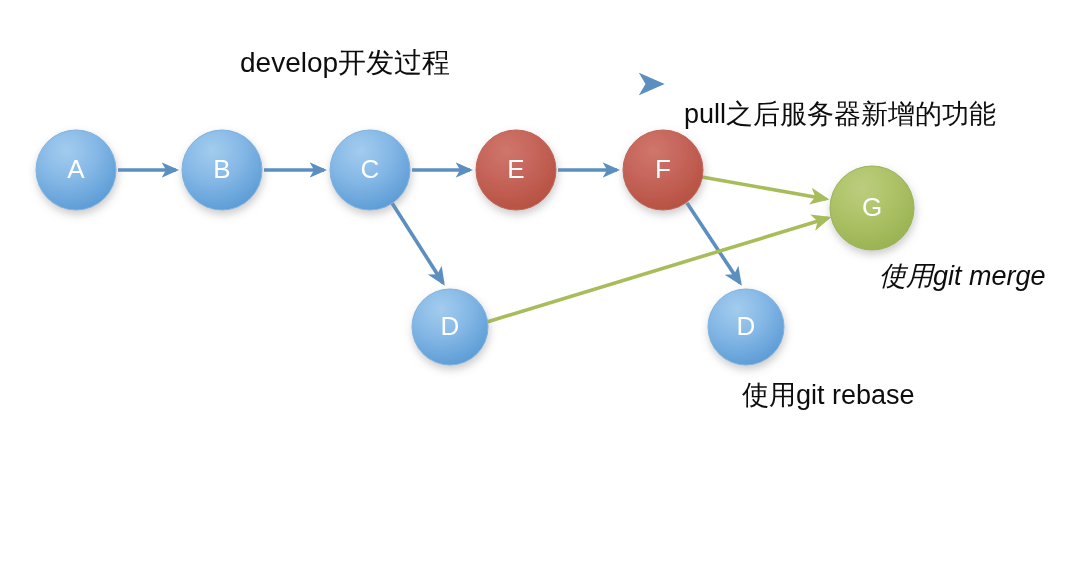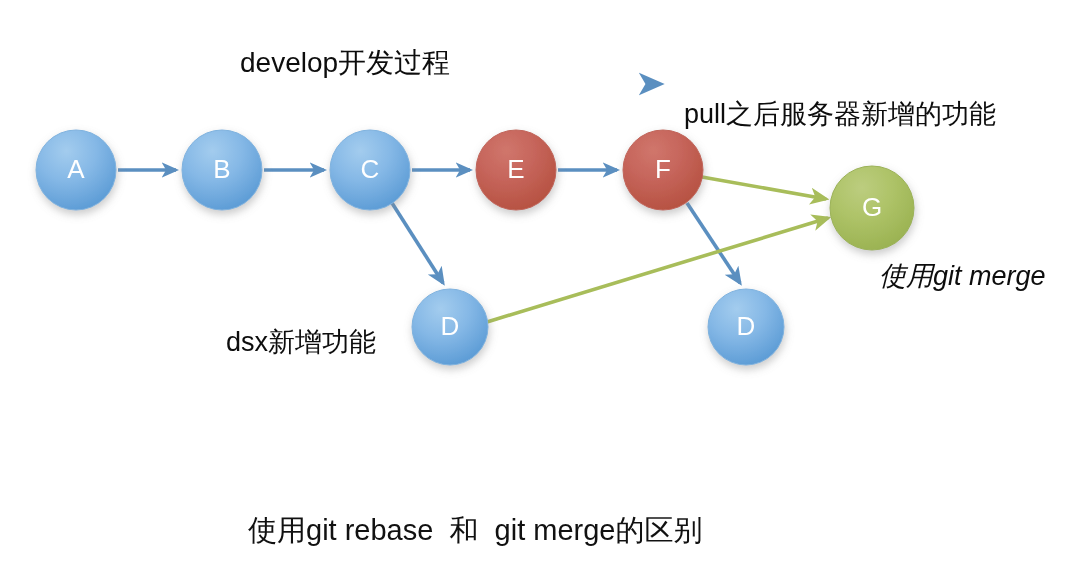--- a/index.html
+++ b/index.html
@@ -178,18 +178,17 @@
       <text class="node-label" x="746" y="328">D</text>
     </g>
   </svg>
 
   <div class="anno anno-pull">pull之后服务器新增的功能</div>
 
   <div class="anno anno-develop">develop开发过程</div>
 
   <div class="anno anno-merge">使用git merge</div>
 
-  <div class="anno anno-dsx">dsx新增功能</div>
 
+  <div class="anno anno-rebase">使用git rebase</div>
 
-  <div class="caption">使用git rebase  和  git merge的区别</div>
 
 </div>
 
 </body></html>

